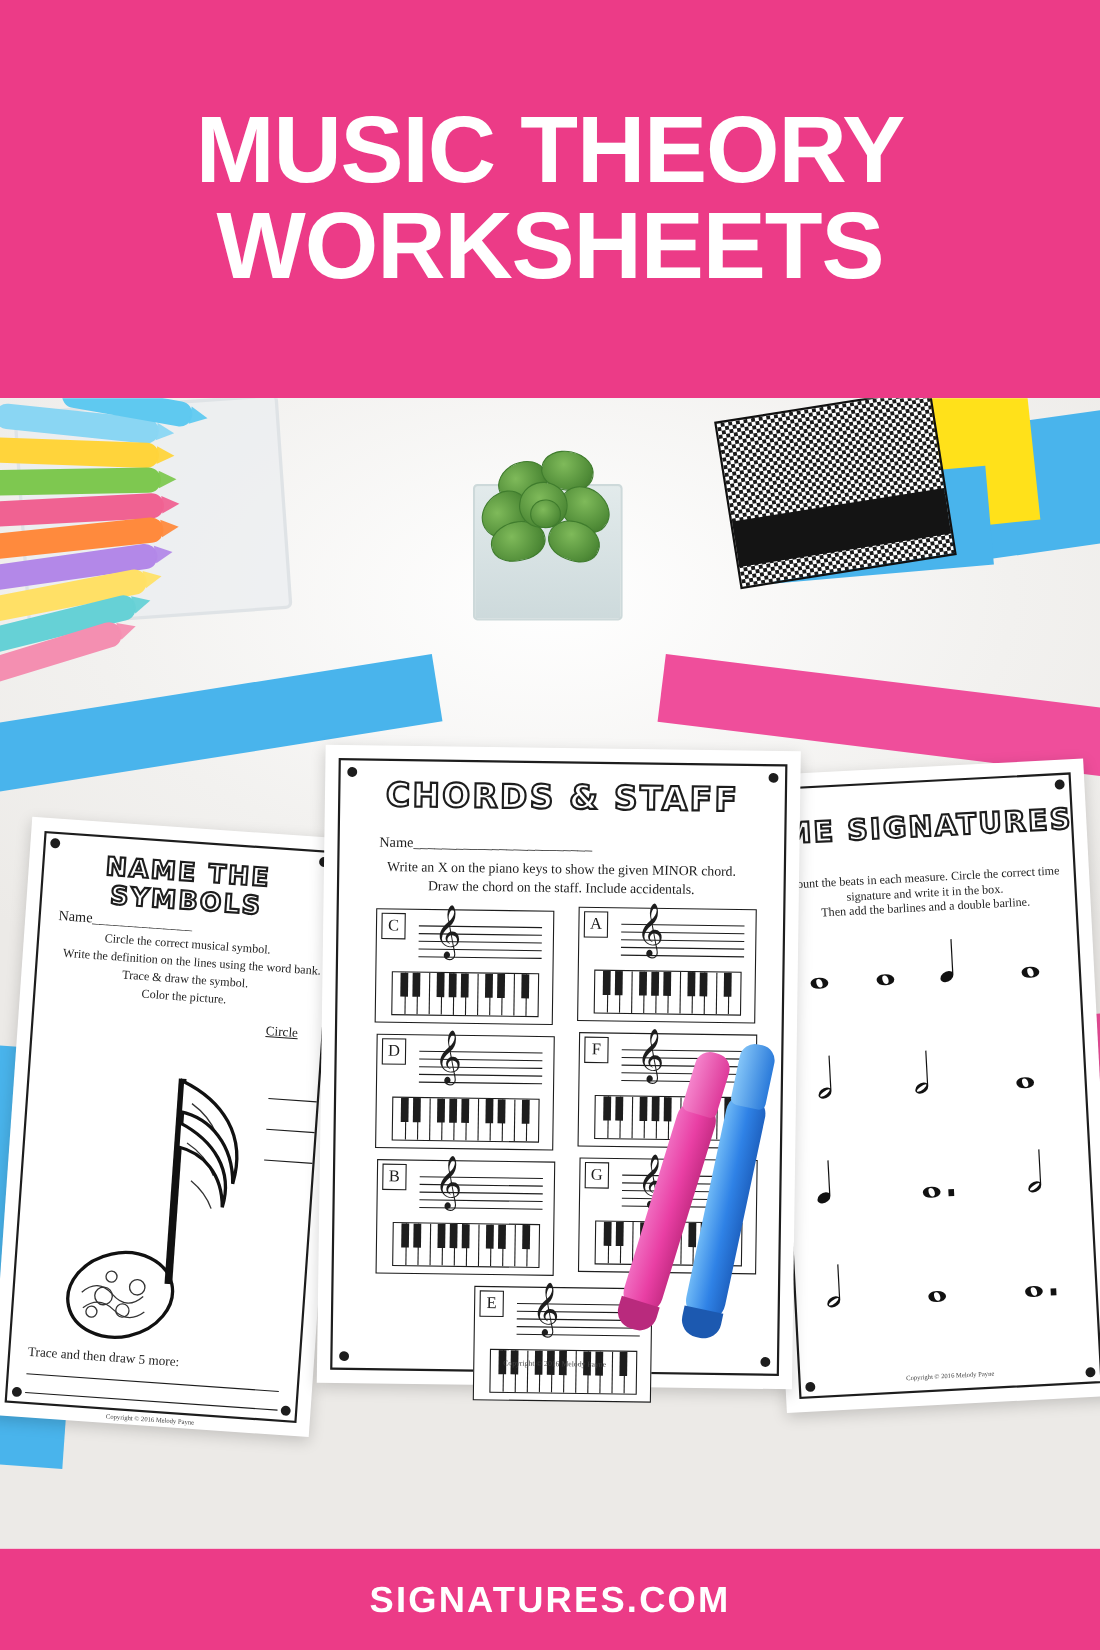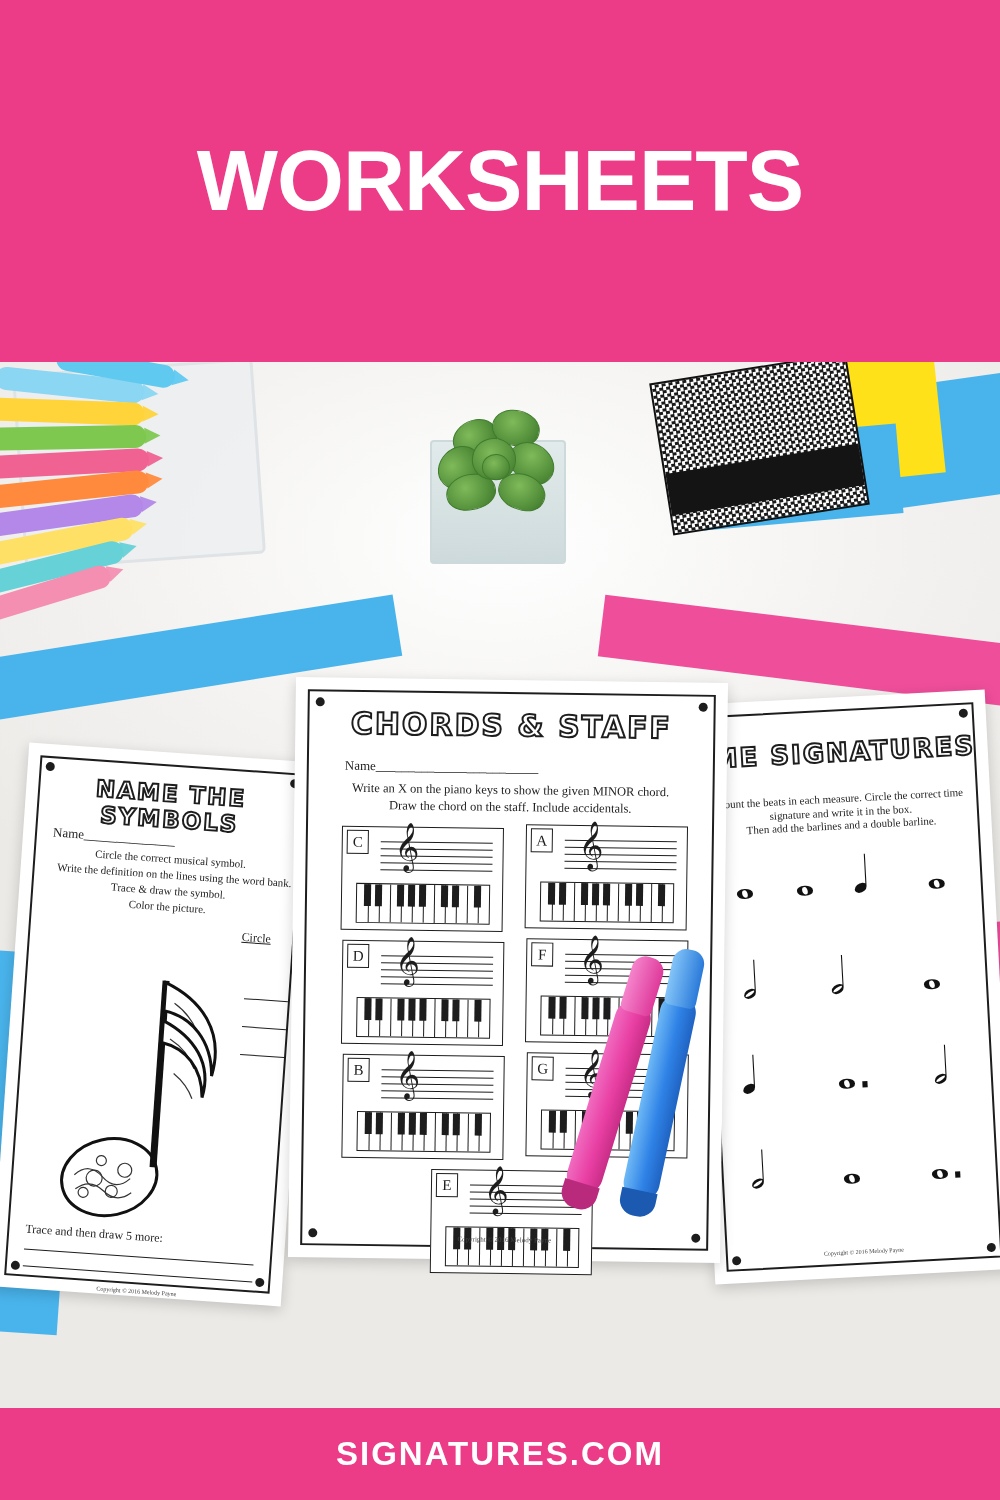--- a/index.html
+++ b/index.html
@@ -284,20 +284,21 @@
   .blank-line {
     position: absolute;
     height: 1.4px;
     background: #1d1d1d;
   }
 </style>
 </head>
 <body>
 
 <div class="banner">
+  <div class="banner-line">MUSIC THEORY</div>
   <div class="banner-line">WORKSHEETS</div>
 </div>
 
 <div class="photo">
   <div class="desk-shade"></div>
 
   <div class="marker-box">
     <div class="marker-tray"></div>
     <div class="mk" style="left:22px;  top:8px;   width:150px; color:#8ad6f3; background:#8ad6f3; transform:rotate(10deg);"></div>
     <div class="mk" style="left:10px;  top:34px;  width:160px; color:#ffd43b; background:#ffd43b; transform:rotate(6deg);"></div>

